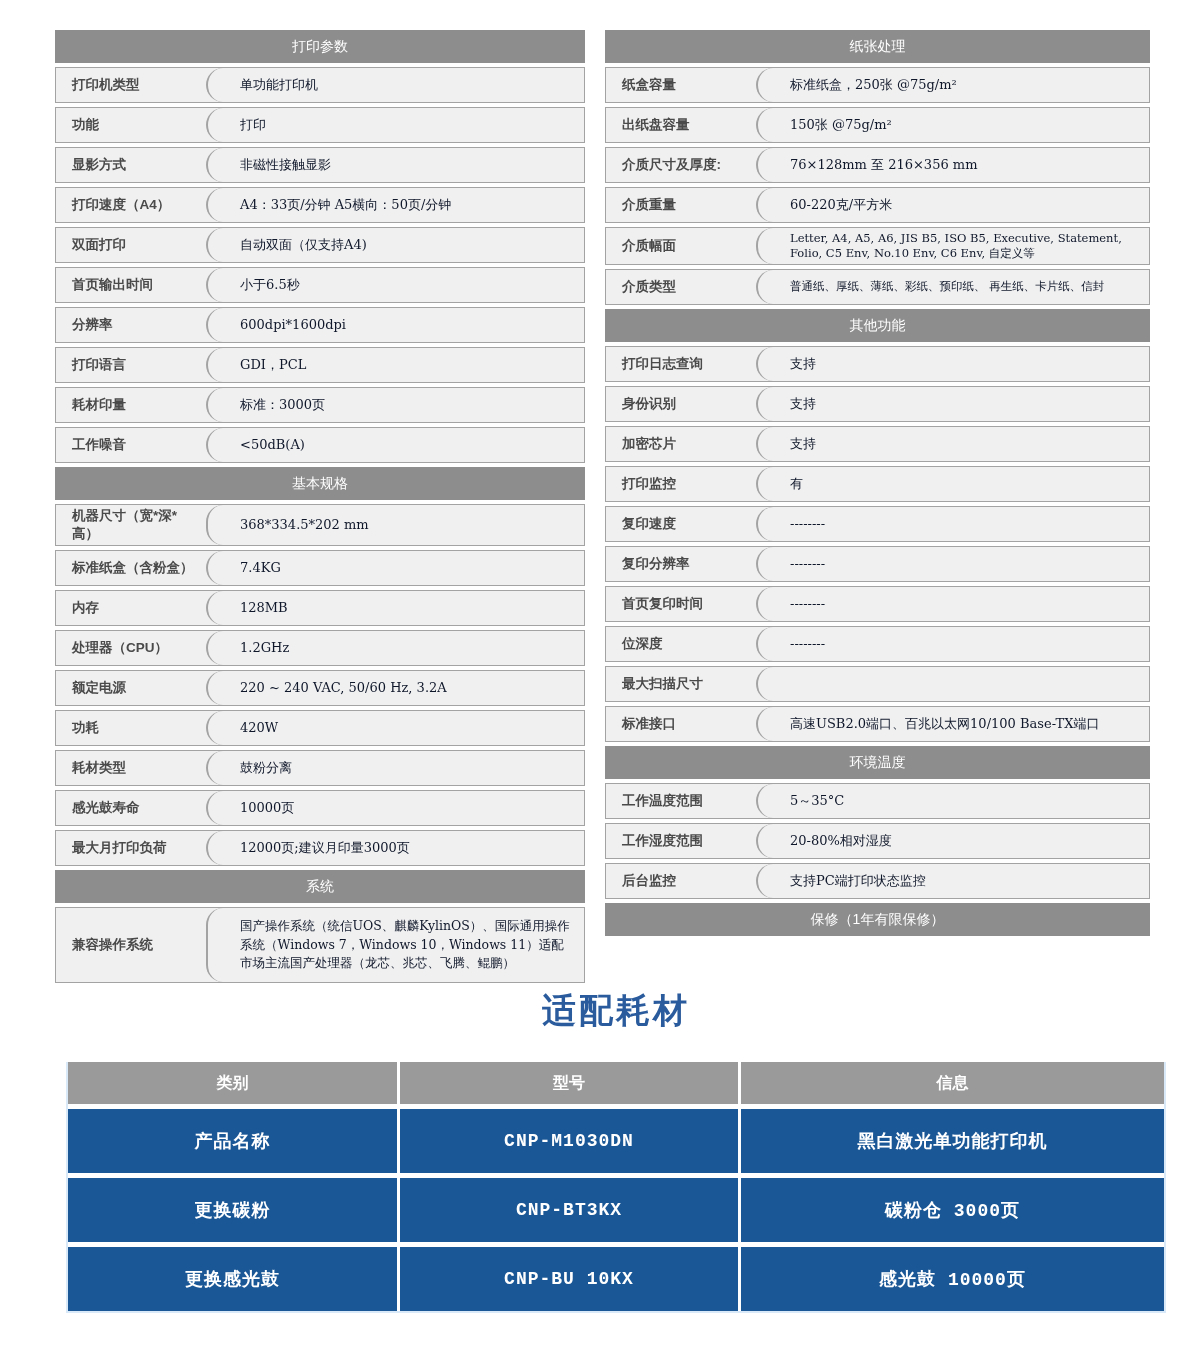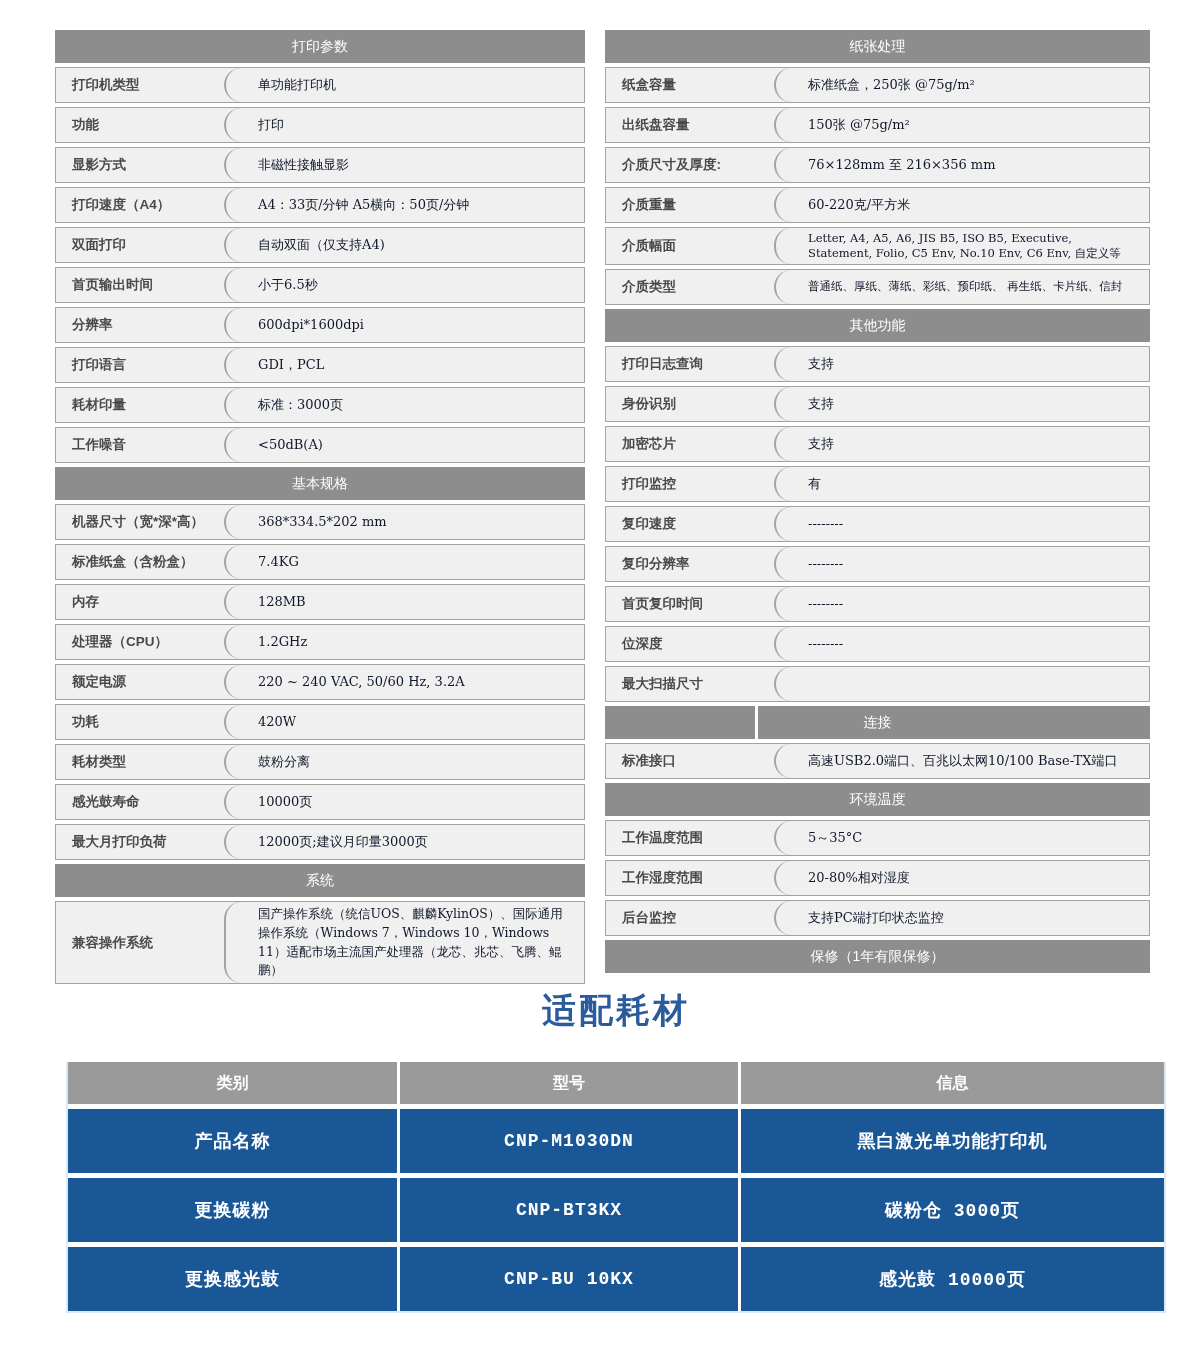--- a/index.html
+++ b/index.html
@@ -25,21 +25,21 @@
   .sec-header .split-gap {
     position:absolute; left:150px; top:0; width:3px; height:100%; background:#ffffff;
   }
 
   .spec-row {
     display:flex; align-items:stretch;
     border:1px solid #a3a3a3; background:#f0f0f0;
     margin-bottom:4px; min-height:36px; flex:none;
   }
   .spec-row .lbl {
-    width:168px; flex:none;
+    width:150px; flex:none;
     font-weight:bold; font-size:13.5px; color:#4a4a4a;
     padding:2px 6px 2px 16px;
     display:flex; align-items:center;
   }
   .spec-row .val {
     flex:1; border-left:2px solid #a3a3a3;
     font-family:"DejaVu Serif", serif;
     font-size:13px; color:#0f172a;
     padding:3px 10px 3px 32px;
     display:flex; align-items:center; line-height:1.35;border-radius:17px;
@@ -212,21 +212,20 @@
         <div class="val">--------</div>
       </div>
       <div class="spec-row">
         <div class="lbl">位深度</div>
         <div class="val">--------</div>
       </div>
       <div class="spec-row">
         <div class="lbl">最大扫描尺寸</div>
         <div class="val"></div>
       </div>
-      <div class="sec-header"><span>连接</span><i class="split-gap"></i></div>
       <div class="spec-row">
         <div class="lbl">标准接口</div>
         <div class="val">高速USB2.0端口、百兆以太网10/100 Base-TX端口</div>
       </div>
       <div class="sec-header"><span>环境温度</span></div>
       <div class="spec-row">
         <div class="lbl">工作温度范围</div>
         <div class="val">5～35°C</div>
       </div>
       <div class="spec-row">

